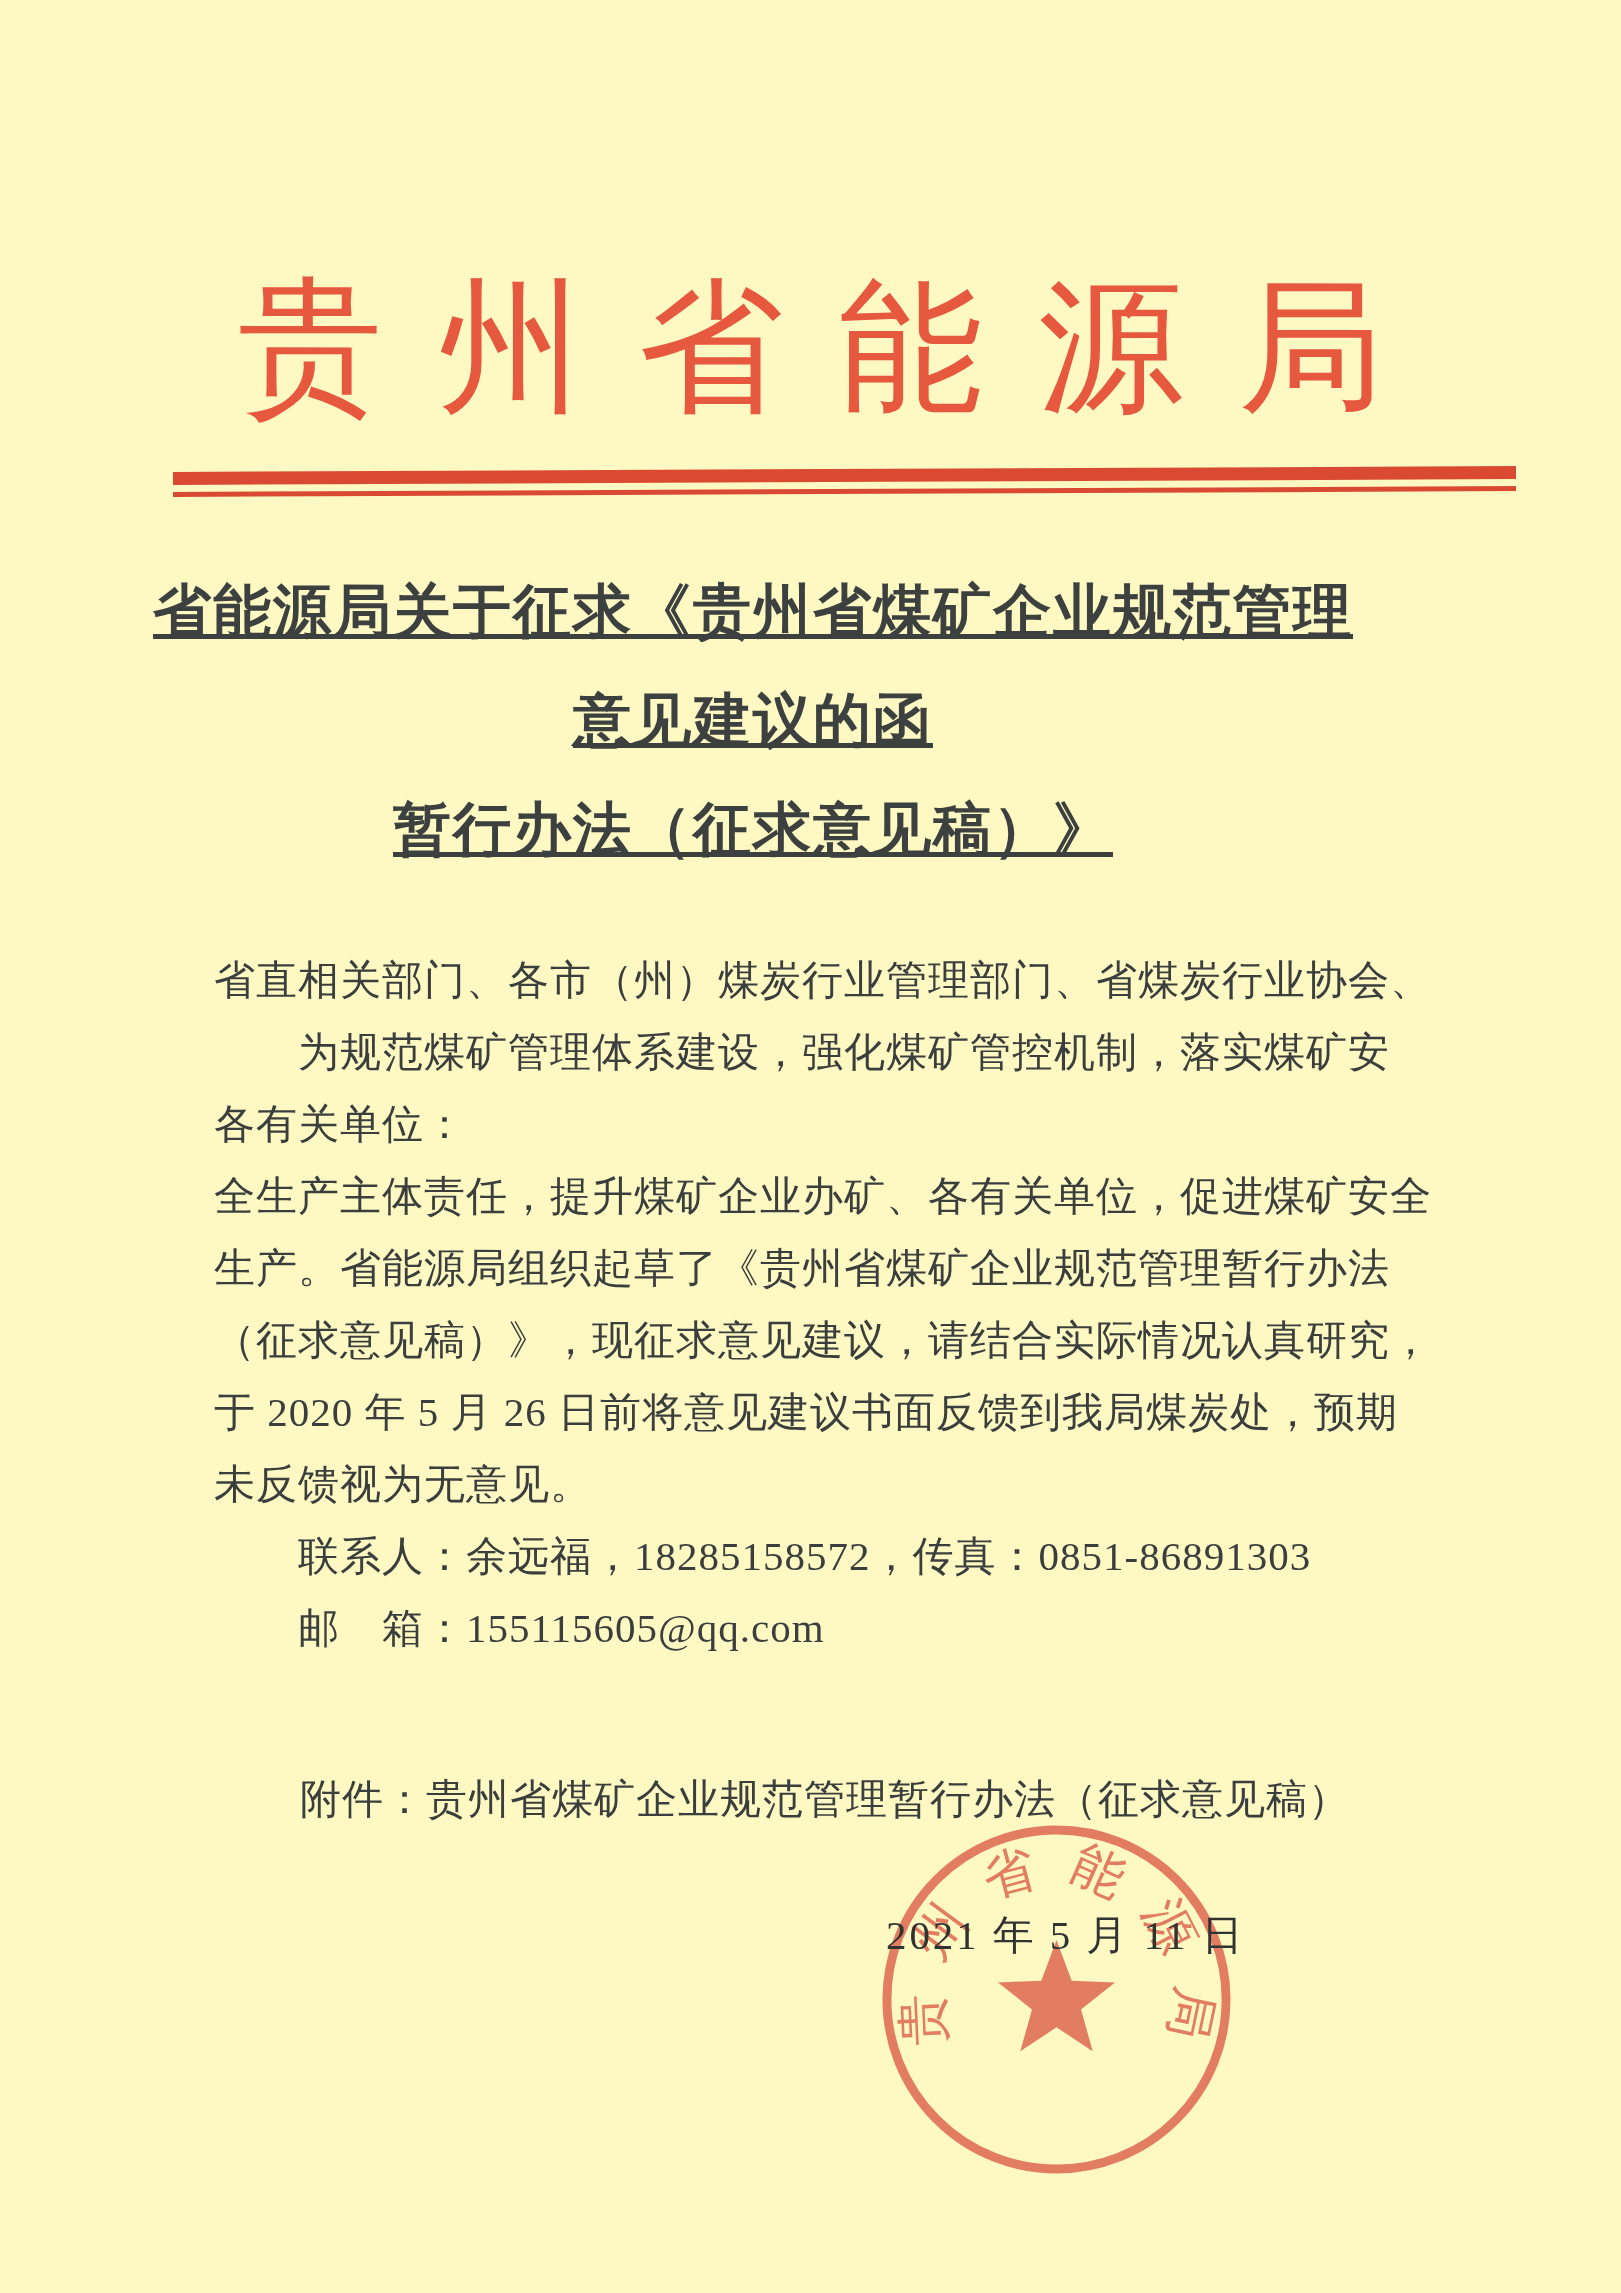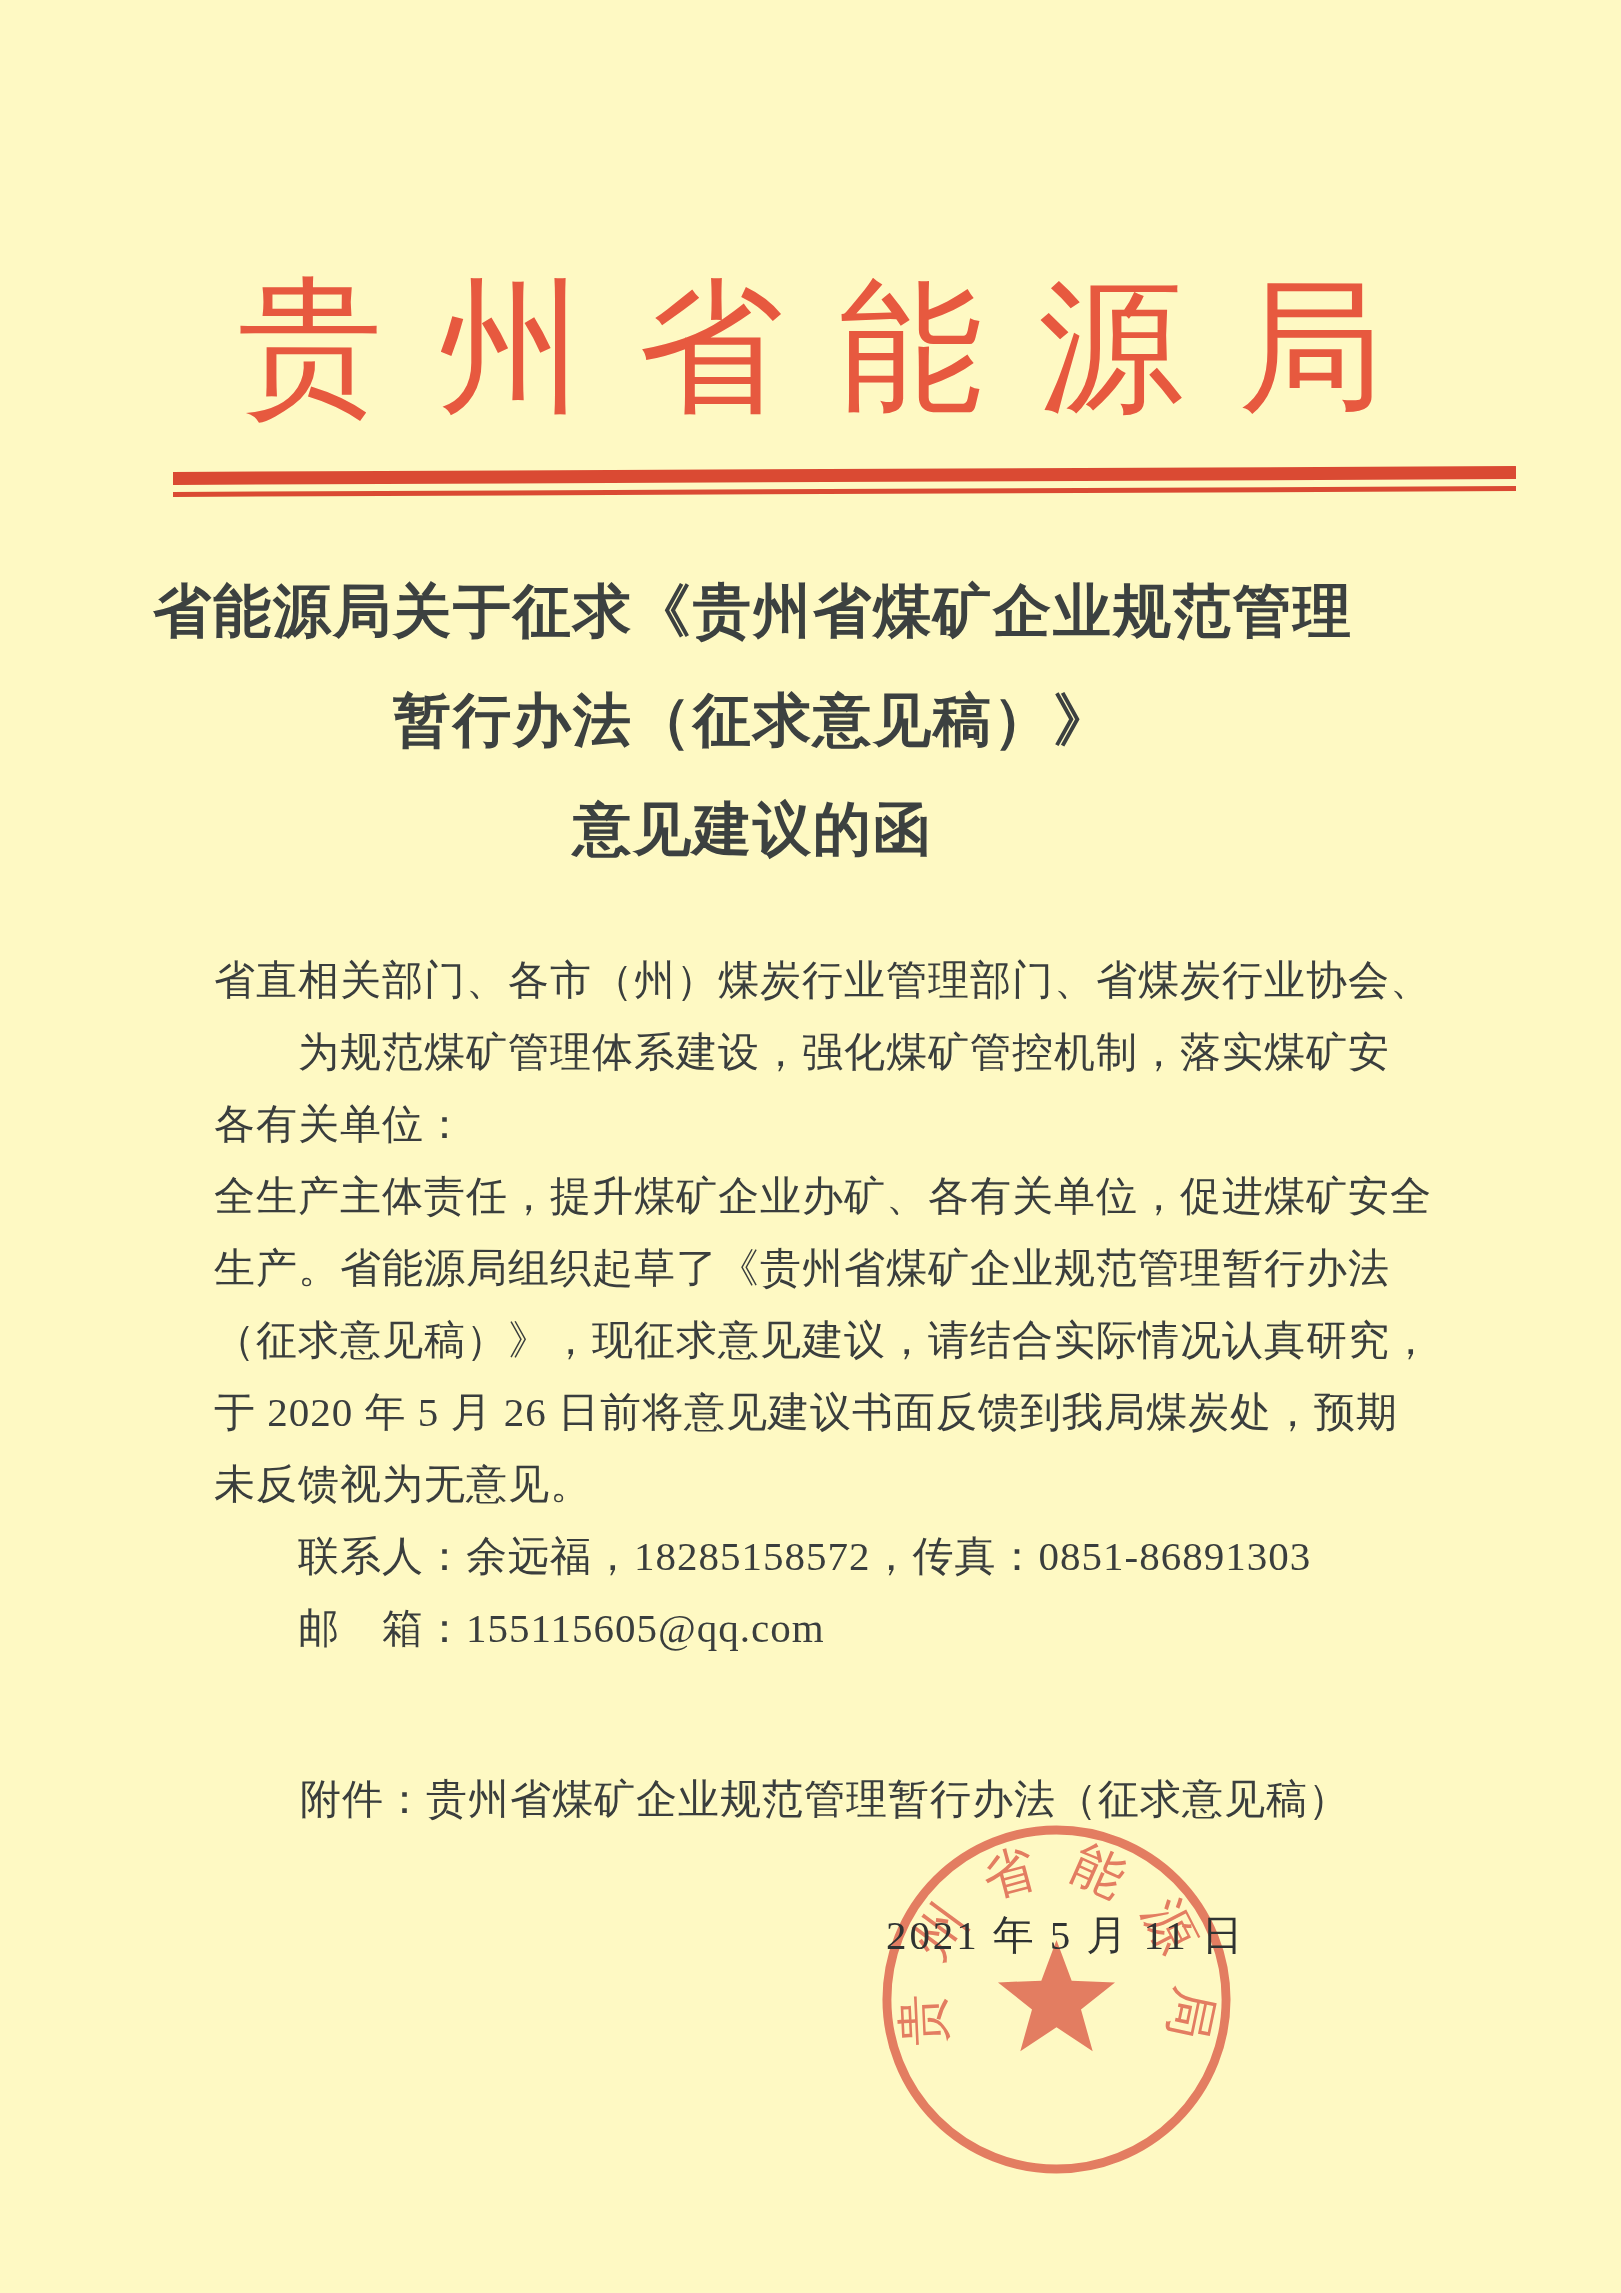--- a/index.html
+++ b/index.html
@@ -18,20 +18,21 @@
     white-space:nowrap;
   }
   .rule{position:absolute;left:173px;width:1343px;transform:rotate(-0.25deg);}
   .rule-thick{top:469px;height:12.7px;}
   .rule-thin{top:489px;height:4.9px;}
   .doc-title{
     position:absolute;top:557px;left:0;width:1506px;
     text-align:center;font-weight:700;
     font-size:58px;line-height:109px;letter-spacing:2px;
     white-space:nowrap;
+    text-decoration:underline;
   }
   .body-block{
     position:absolute;top:944px;left:214px;width:1206px;
     font-size:41px;line-height:72px;letter-spacing:1px;
   }
   .bline{white-space:nowrap;}
   .bline.indent{text-indent:84px;}
   .attachment{
     position:absolute;top:1761px;left:300px;
     font-size:41px;line-height:1.3;letter-spacing:1px;
@@ -53,22 +54,22 @@
 
 <div class="page">
 
   <div class="agency" style="color: rgb(231, 89, 63);">贵州省能源局</div>
 
   <div class="rule rule-thick" style="background: rgb(218, 74, 51);"></div>
   <div class="rule rule-thin" style="background: rgb(218, 74, 51);"></div>
 
   <div class="doc-title" style="color: rgb(60, 65, 64);">
     <div class="title-line">省能源局关于征求《贵州省煤矿企业规范管理</div>
+    <div class="title-line">意见建议的函</div>
     <div class="title-line">暂行办法（征求意见稿）》</div>
-    <div class="title-line">意见建议的函</div>
   </div>
 
   <div class="body-block" style="color: rgb(58, 62, 61);">
     <div class="bline">省直相关部门、各市（州）煤炭行业管理部门、省煤炭行业协会、</div>
     <div class="bline indent">为规范煤矿管理体系建设，强化煤矿管控机制，落实煤矿安</div>
     <div class="bline">各有关单位：</div>
     <div class="bline">全生产主体责任，提升煤矿企业办矿、各有关单位，促进煤矿安全</div>
     <div class="bline">生产。省能源局组织起草了《贵州省煤矿企业规范管理暂行办法</div>
     <div class="bline">（征求意见稿）》，现征求意见建议，请结合实际情况认真研究，</div>
     <div class="bline">于 2020 年 5 月 26 日前将意见建议书面反馈到我局煤炭处，预期</div>

